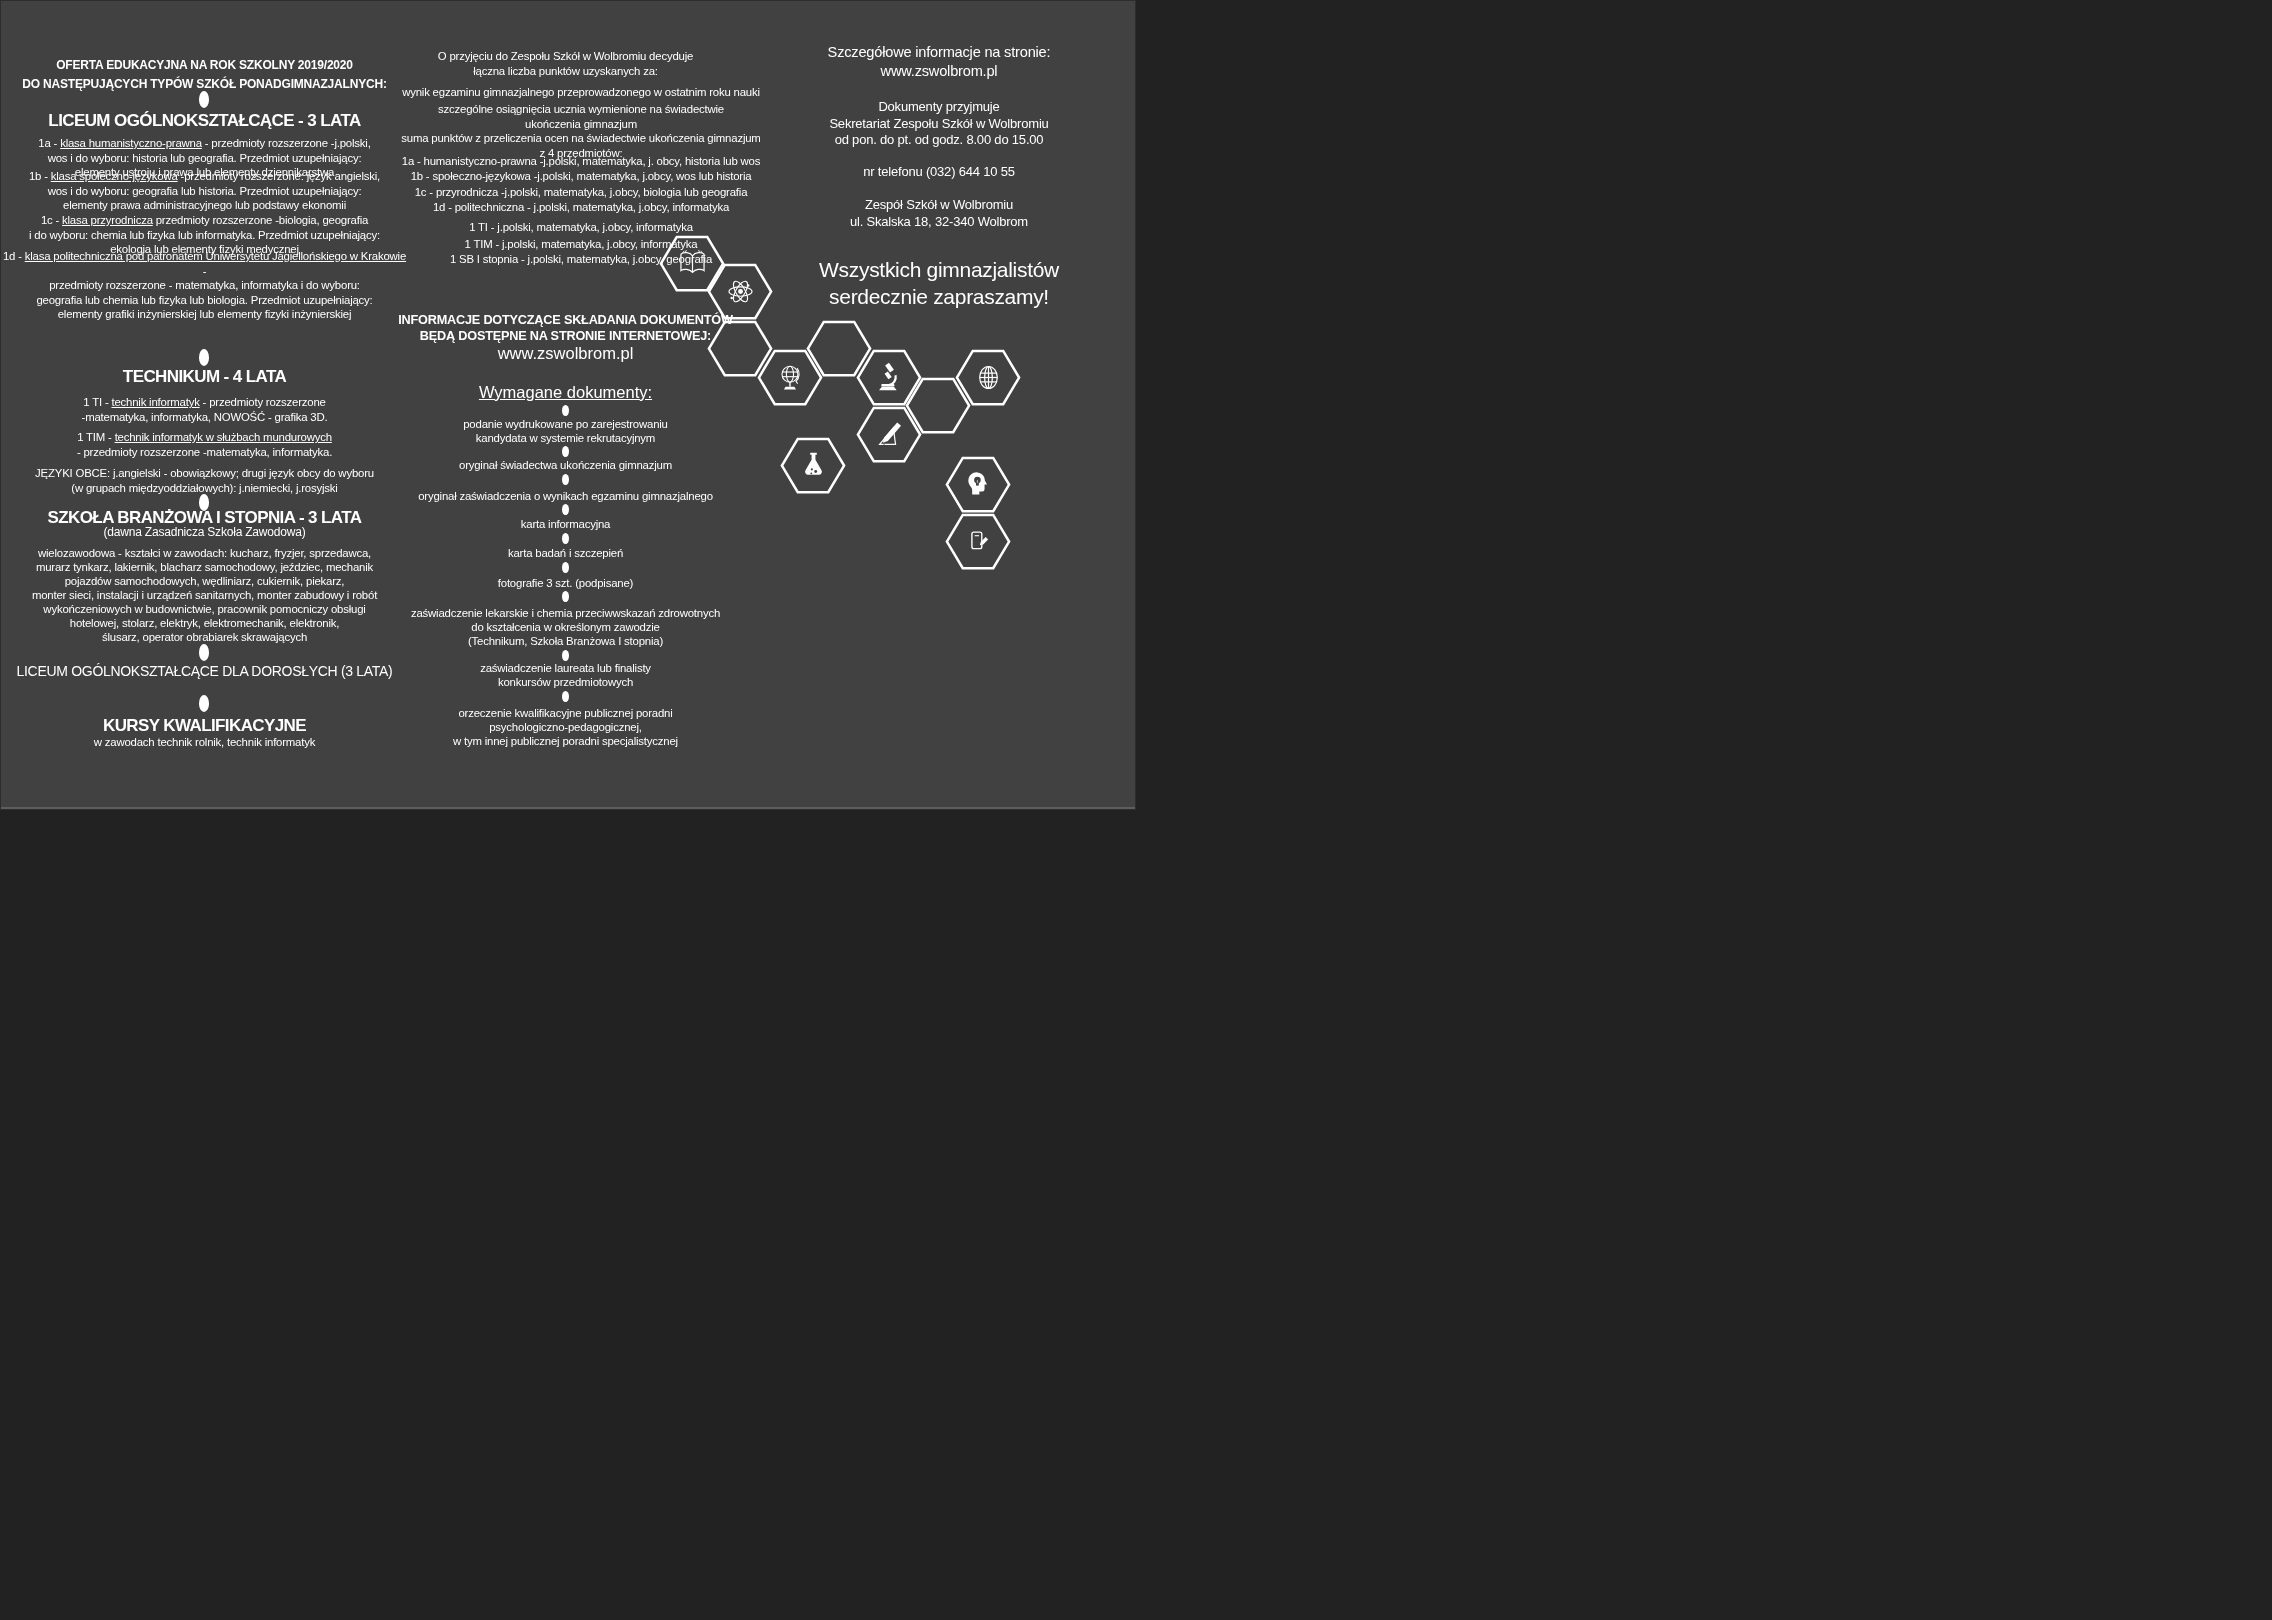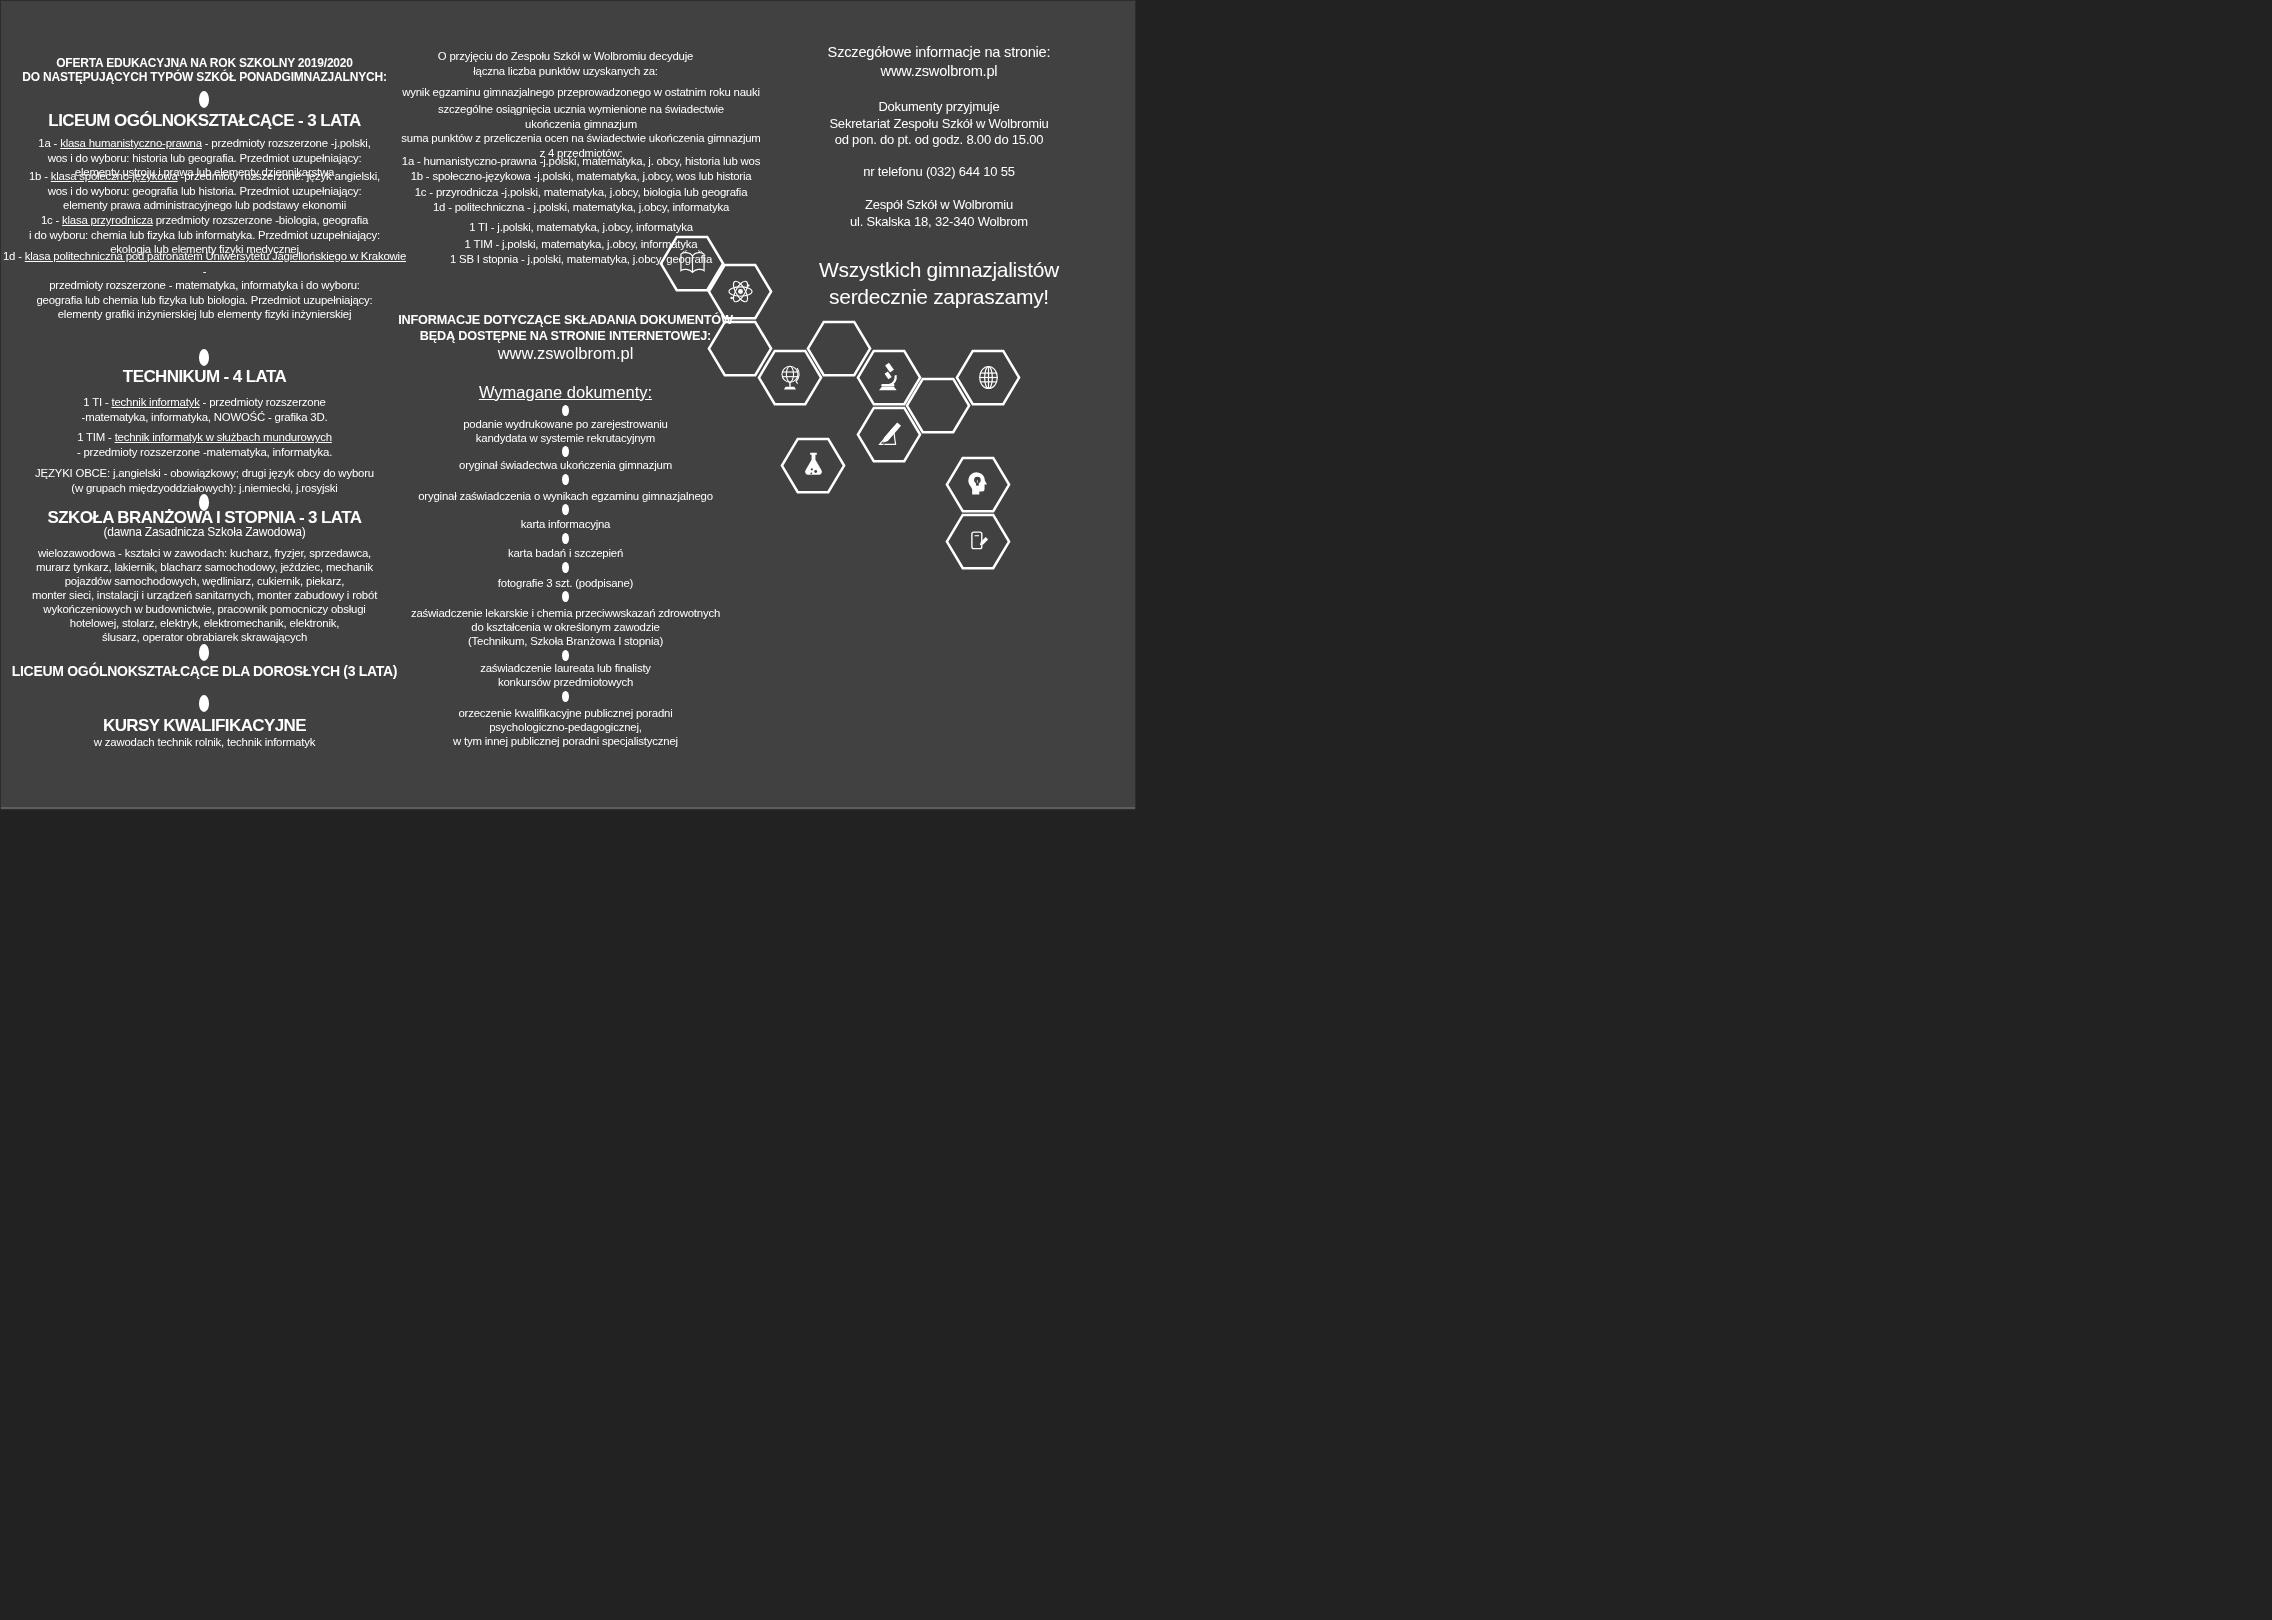--- a/index.html
+++ b/index.html
@@ -7,23 +7,23 @@
        font-family:"Liberation Sans","DejaVu Sans",sans-serif;}
   .page{position:absolute;inset:0;background:#414141;color:#fff;}
   .frame{position:absolute;inset:0;border:1.3px solid #2d2d2d;pointer-events:none;z-index:9;}
   .bottom-strip{position:absolute;left:0;right:0;bottom:0;height:3.2px;background:#5d5d5d;z-index:8;}
   .col{position:absolute;top:0;bottom:0;}
   .col-left{left:0;width:409px;}
   .col-mid{left:369px;width:393px;}
   .col-right{left:774px;width:330px;}
   .block{position:absolute;left:0;right:0;text-align:center;white-space:pre-line;}
   .left-align{text-align:left;padding-left:31px;}
-  .h-small{font-size:12px;line-height:14px;font-weight:bold;letter-spacing:-0.2px;}
+  .h-small{font-size:12px;line-height:19px;font-weight:bold;letter-spacing:-0.2px;}
   .title{font-size:17px;line-height:18px;font-weight:bold;letter-spacing:-0.6px;}
-  .title-sm{font-size:14px;line-height:14.6px;font-weight:bold;letter-spacing:-0.3px;}
+  .title-sm{font-size:14px;line-height:14.6px;font-weight:normal;letter-spacing:-0.3px;}
   .subtitle{font-size:12px;line-height:13.3px;letter-spacing:-0.2px;}
   .body-text{font-size:11.4px;line-height:14.6px;letter-spacing:-0.2px;text-align:center;}
   .body-tight{font-size:11.4px;line-height:14px;letter-spacing:-0.2px;}
   .doc{font-size:11.4px;line-height:14px;letter-spacing:-0.2px;}
   .mid-bold{font-size:12.7px;line-height:16px;font-weight:bold;letter-spacing:-0.2px;}
   .mid-www{font-size:16.5px;line-height:19px;}
   .mid-underline{font-size:16.5px;line-height:19px;text-decoration:underline;}
   .right-text{font-size:13px;line-height:16.5px;letter-spacing:-0.2px;}
   .right-lead{font-size:14.6px;line-height:19px;letter-spacing:-0.2px;}
   .right-big{font-size:21px;line-height:27px;letter-spacing:-0.3px;}

